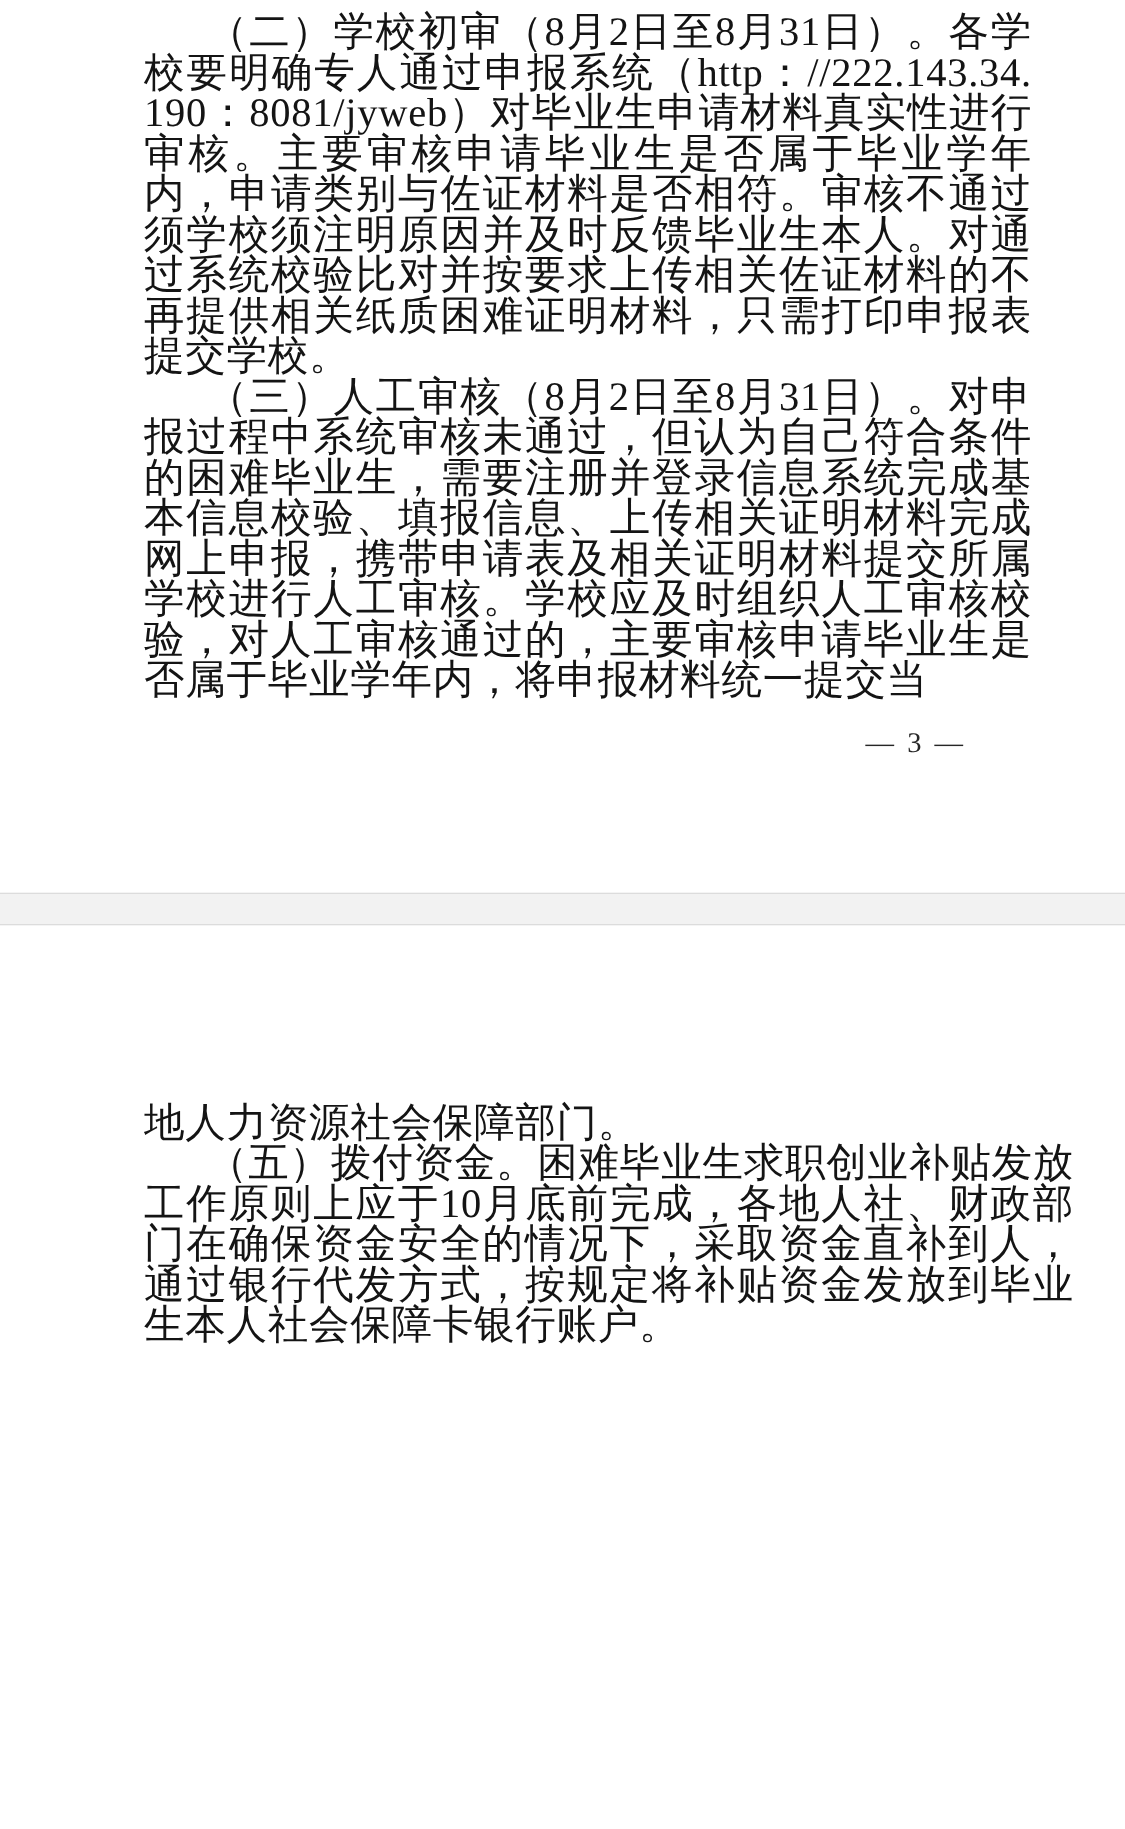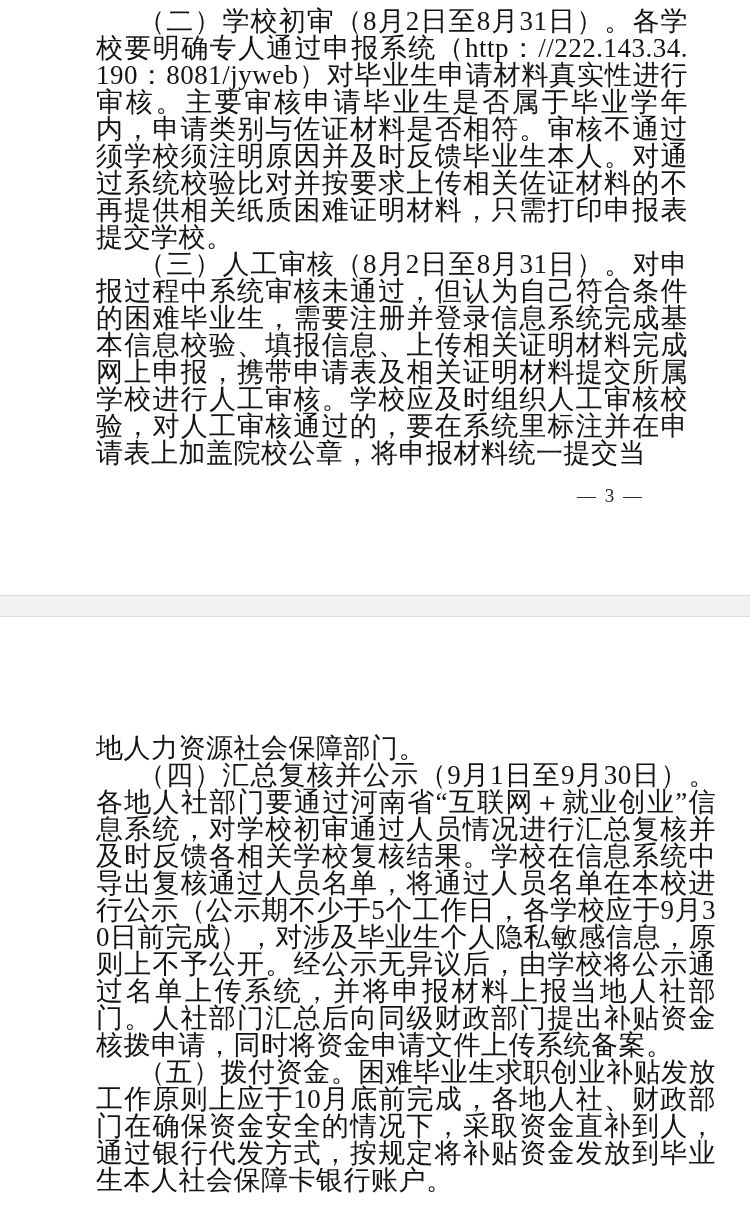--- a/index.html
+++ b/index.html
@@ -66,26 +66,25 @@
     height: 118px;
   }
 </style>
 </head>
 <body>
 
 <div class="doc">
 
   <div class="page page-1">
     <p class="para indent">（二）学校初审（8月2日至8月31日）。各学校要明确专人通过申报系统（http：//222.143.34.190：8081/jyweb）对毕业生申请材料真实性进行审核。主要审核申请毕业生是否属于毕业学年内，申请类别与佐证材料是否相符。审核不通过须学校须注明原因并及时反馈毕业生本人。对通过系统校验比对并按要求上传相关佐证材料的不再提供相关纸质困难证明材料，只需打印申报表提交学校。</p>
-    <p class="para indent">（三）人工审核（8月2日至8月31日）。对申报过程中系统审核未通过，但认为自己符合条件的困难毕业生，需要注册并登录信息系统完成基本信息校验、填报信息、上传相关证明材料完成网上申报，携带申请表及相关证明材料提交所属学校进行人工审核。学校应及时组织人工审核校验，对人工审核通过的，要在系统里标注并在申请表上加盖院校公章，将申报材料统一提交当</p>
+    <p class="para indent">（三）人工审核（8月2日至8月31日）。对申报过程中系统审核未通过，但认为自己符合条件的困难毕业生，需要注册并登录信息系统完成基本信息校验、填报信息、上传相关证明材料完成网上申报，携带申请表及相关证明材料提交所属学校进行人工审核。学校应及时组织人工审核校验，对人工审核通过的，主要审核申请毕业生是否属于毕业学年内，将申报材料统一提交当</p>
     <div class="pagenum">— 3 —</div>
   </div>
 
   <div class="gap"></div>
 
   <div class="page page-2">
     <div class="spacer-top"></div>
     <p class="para">地人力资源社会保障部门。</p>
-    <p class="para indent">（四）汇总复核并公示（9月1日至9月30日）。各地人社部门要通过河南省“互联网＋就业创业”信息系统，对学校初审通过人员情况进行汇总复核并及时反馈各相关学校复核结果。学校在信息系统中导出复核通过人员名单，将通过人员名单在本校进行公示（公示期不少于5个工作日，各学校应于9月30日前完成），对涉及毕业生个人隐私敏感信息，原则上不予公开。经公示无异议后，由学校将公示通过名单上传系统，并将申报材料上报当地人社部门。人社部门汇总后向同级财政部门提出补贴资金核拨申请，同时将资金申请文件上传系统备案。</p>
     <p class="para indent">（五）拨付资金。困难毕业生求职创业补贴发放工作原则上应于10月底前完成，各地人社、财政部门在确保资金安全的情况下，采取资金直补到人，通过银行代发方式，按规定将补贴资金发放到毕业生本人社会保障卡银行账户。</p>
   </div>
 
 </div>
 
 </body></html>

